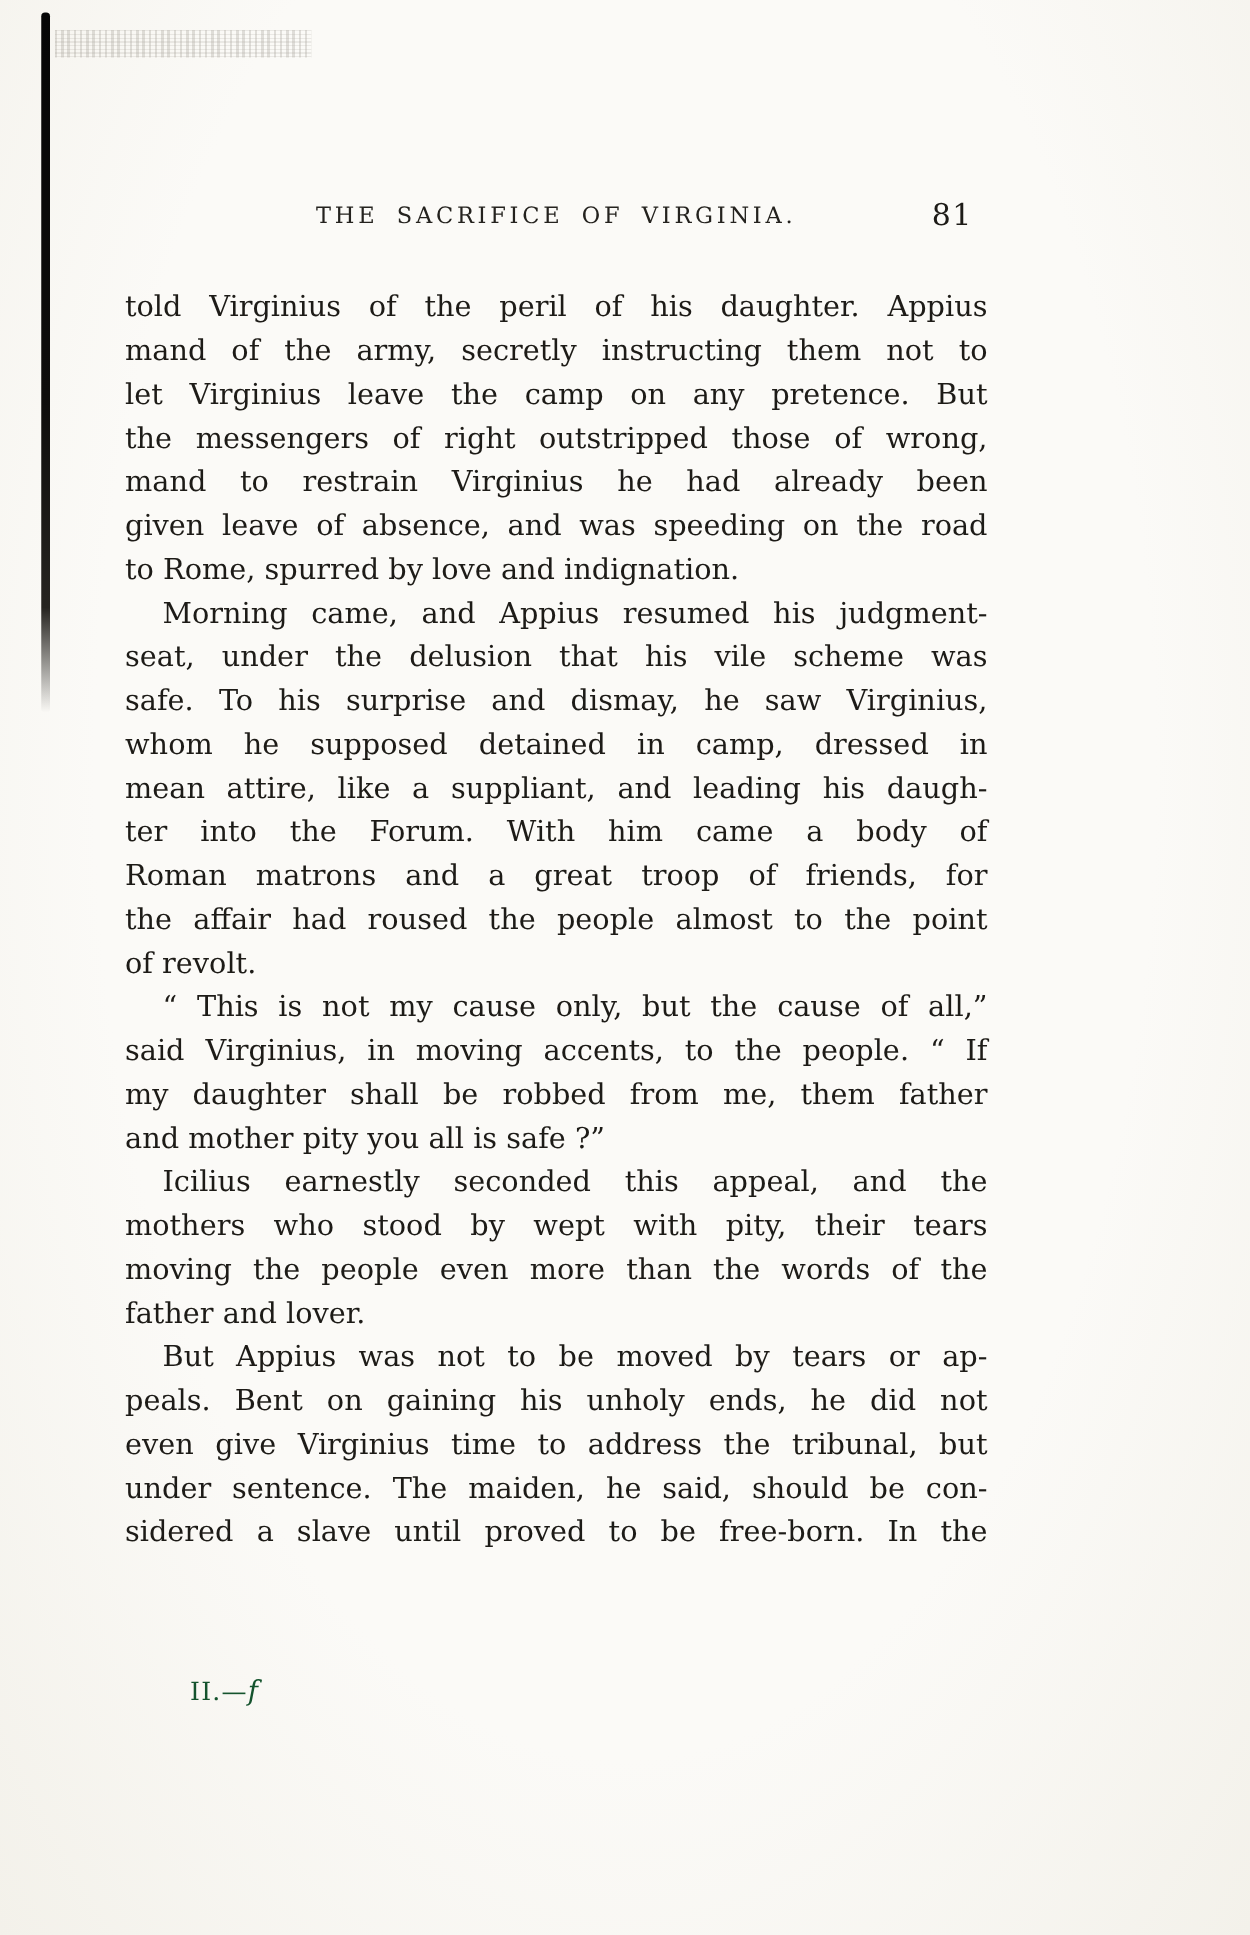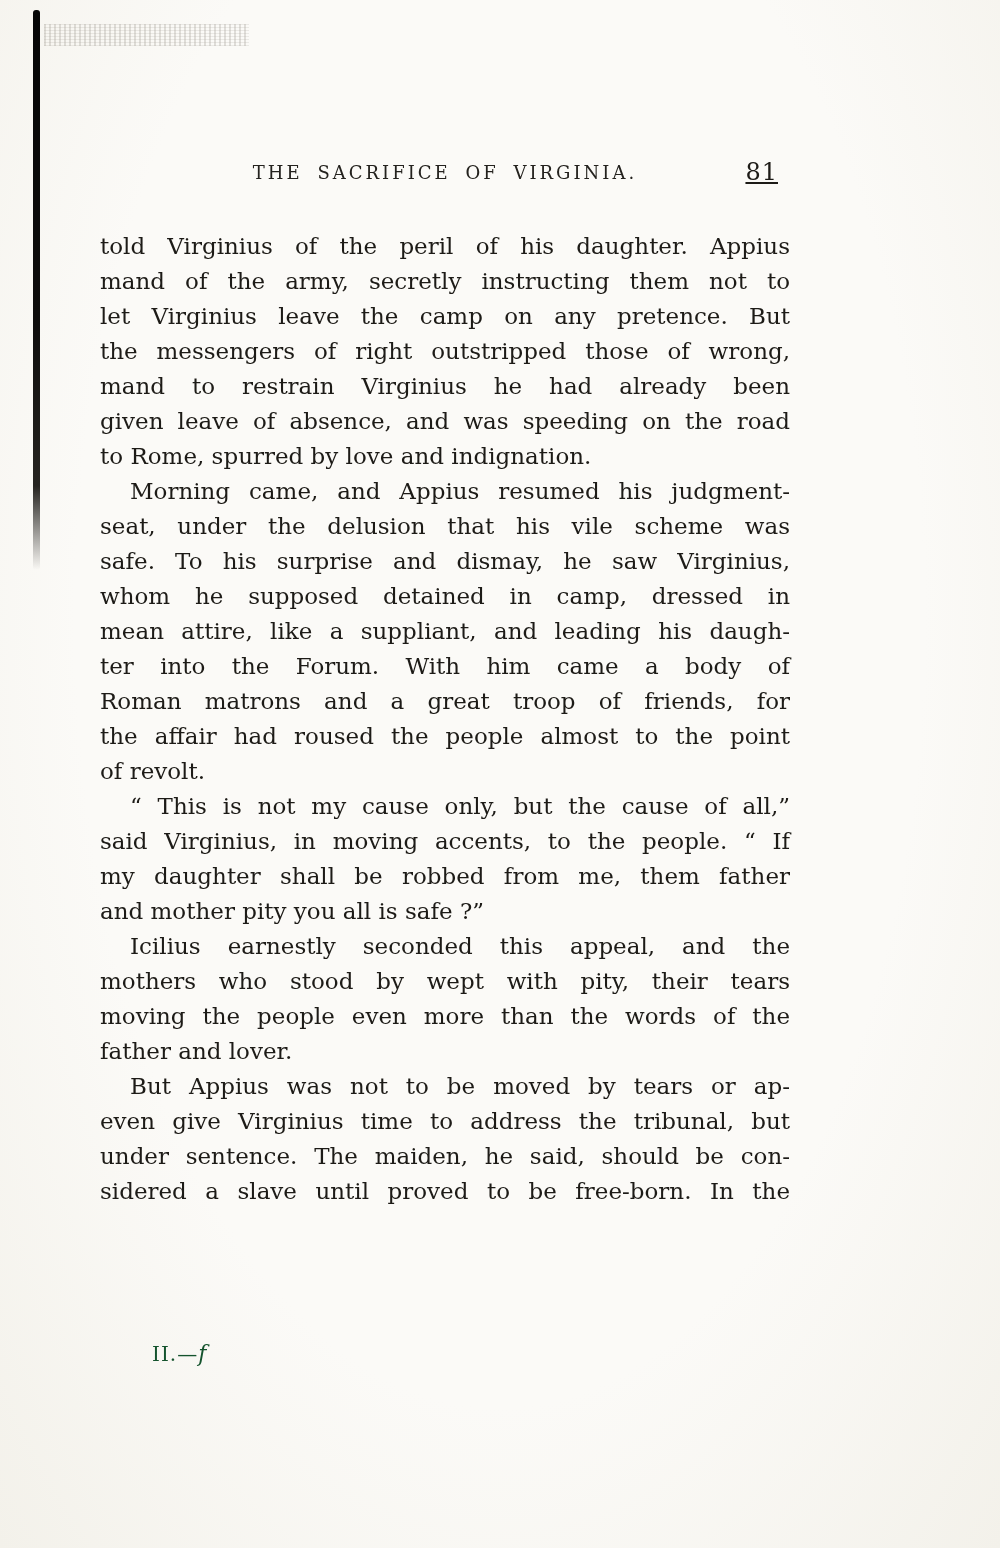--- a/index.html
+++ b/index.html
@@ -56,21 +56,20 @@
     word-spacing: 6px;
     color: #24221e;
   }
   .page-number {
     position: absolute;
     right: 12px;
     top: -4px;
     font-size: 24px;
     letter-spacing: 1px;
     color: #1d1b17;
-    text-decoration: underline;
   }
 
   
   .text-block {
     position: absolute;
     top: 214px;
     left: 100px;
     width: 690px;
     font-size: 23px;
     line-height: 35px;
@@ -141,20 +140,21 @@
       <div class="line last">and mother pity you all is safe ?”</div>
     </div>
     <div class="paragraph">
       <div class="line indent">Icilius earnestly seconded this appeal, and the</div>
       <div class="line">mothers who stood by wept with pity, their tears</div>
       <div class="line">moving the people even more than the words of the</div>
       <div class="line last">father and lover.</div>
     </div>
     <div class="paragraph">
       <div class="line indent">But Appius was not to be moved by tears or ap-</div>
+      <div class="line">peals.  Bent on gaining his unholy ends, he did not</div>
       <div class="line">even give Virginius time to address the tribunal, but</div>
       <div class="line">under sentence.  The maiden, he said, should be con-</div>
       <div class="line">sidered a slave until proved to be free-born.  In the</div>
     </div>
   </main>
 
 <div class="footer-sig">
   <span>II.—</span><span class="mark">f</span>
 </div>
 

